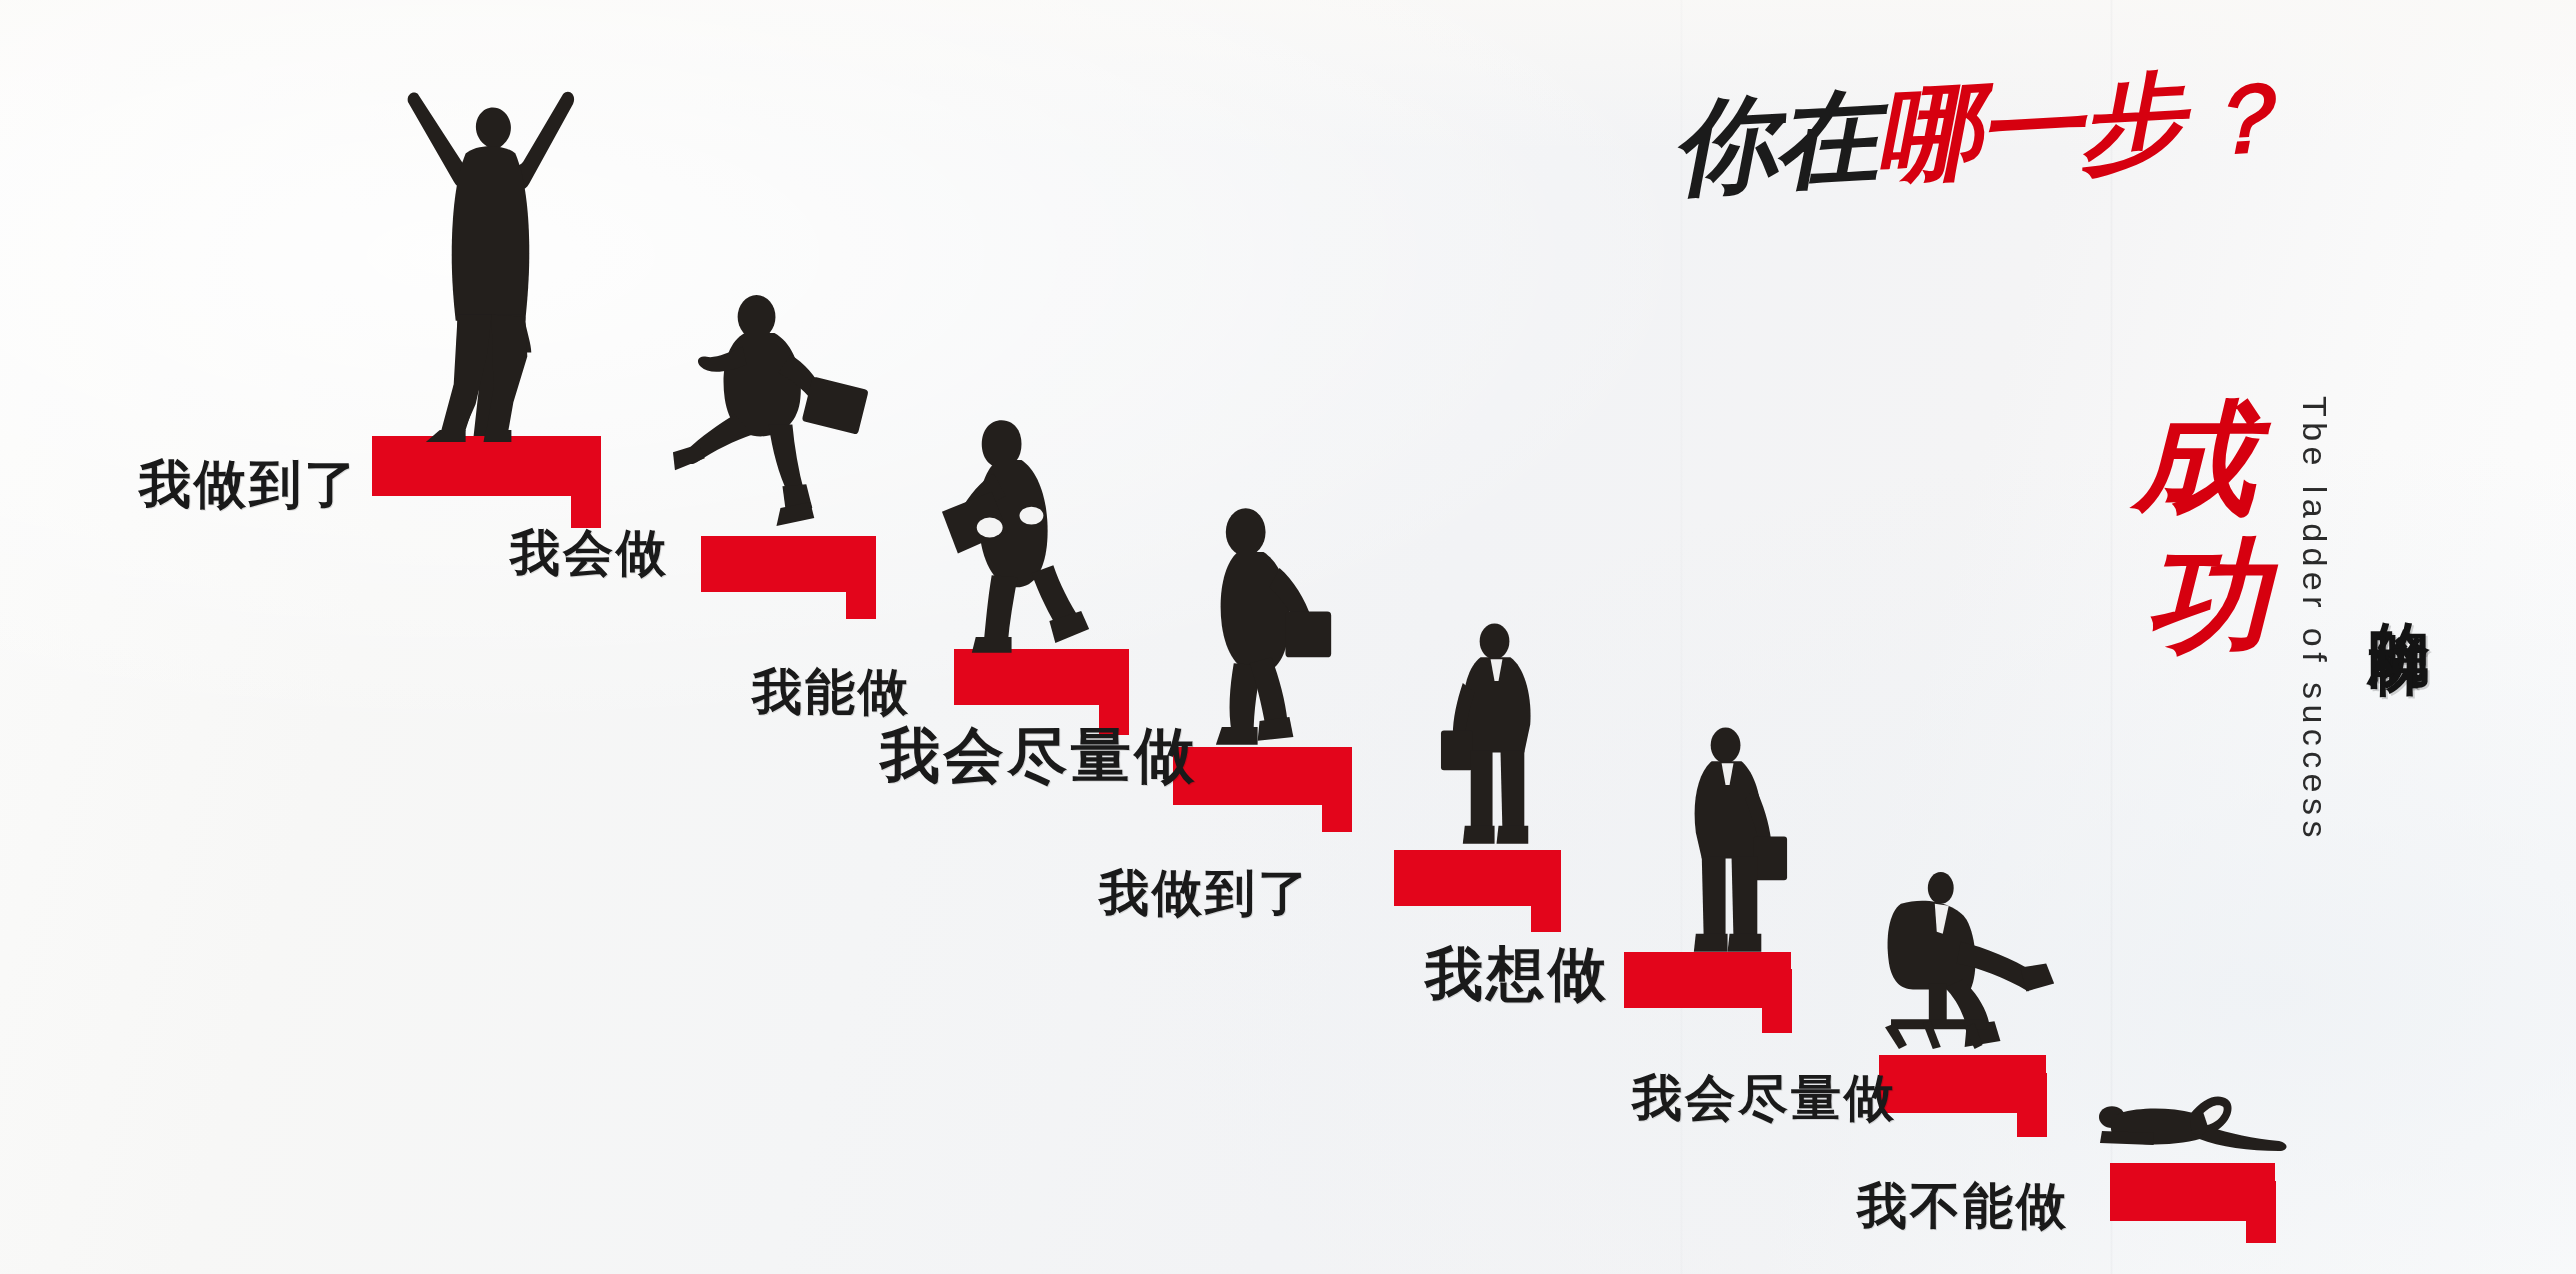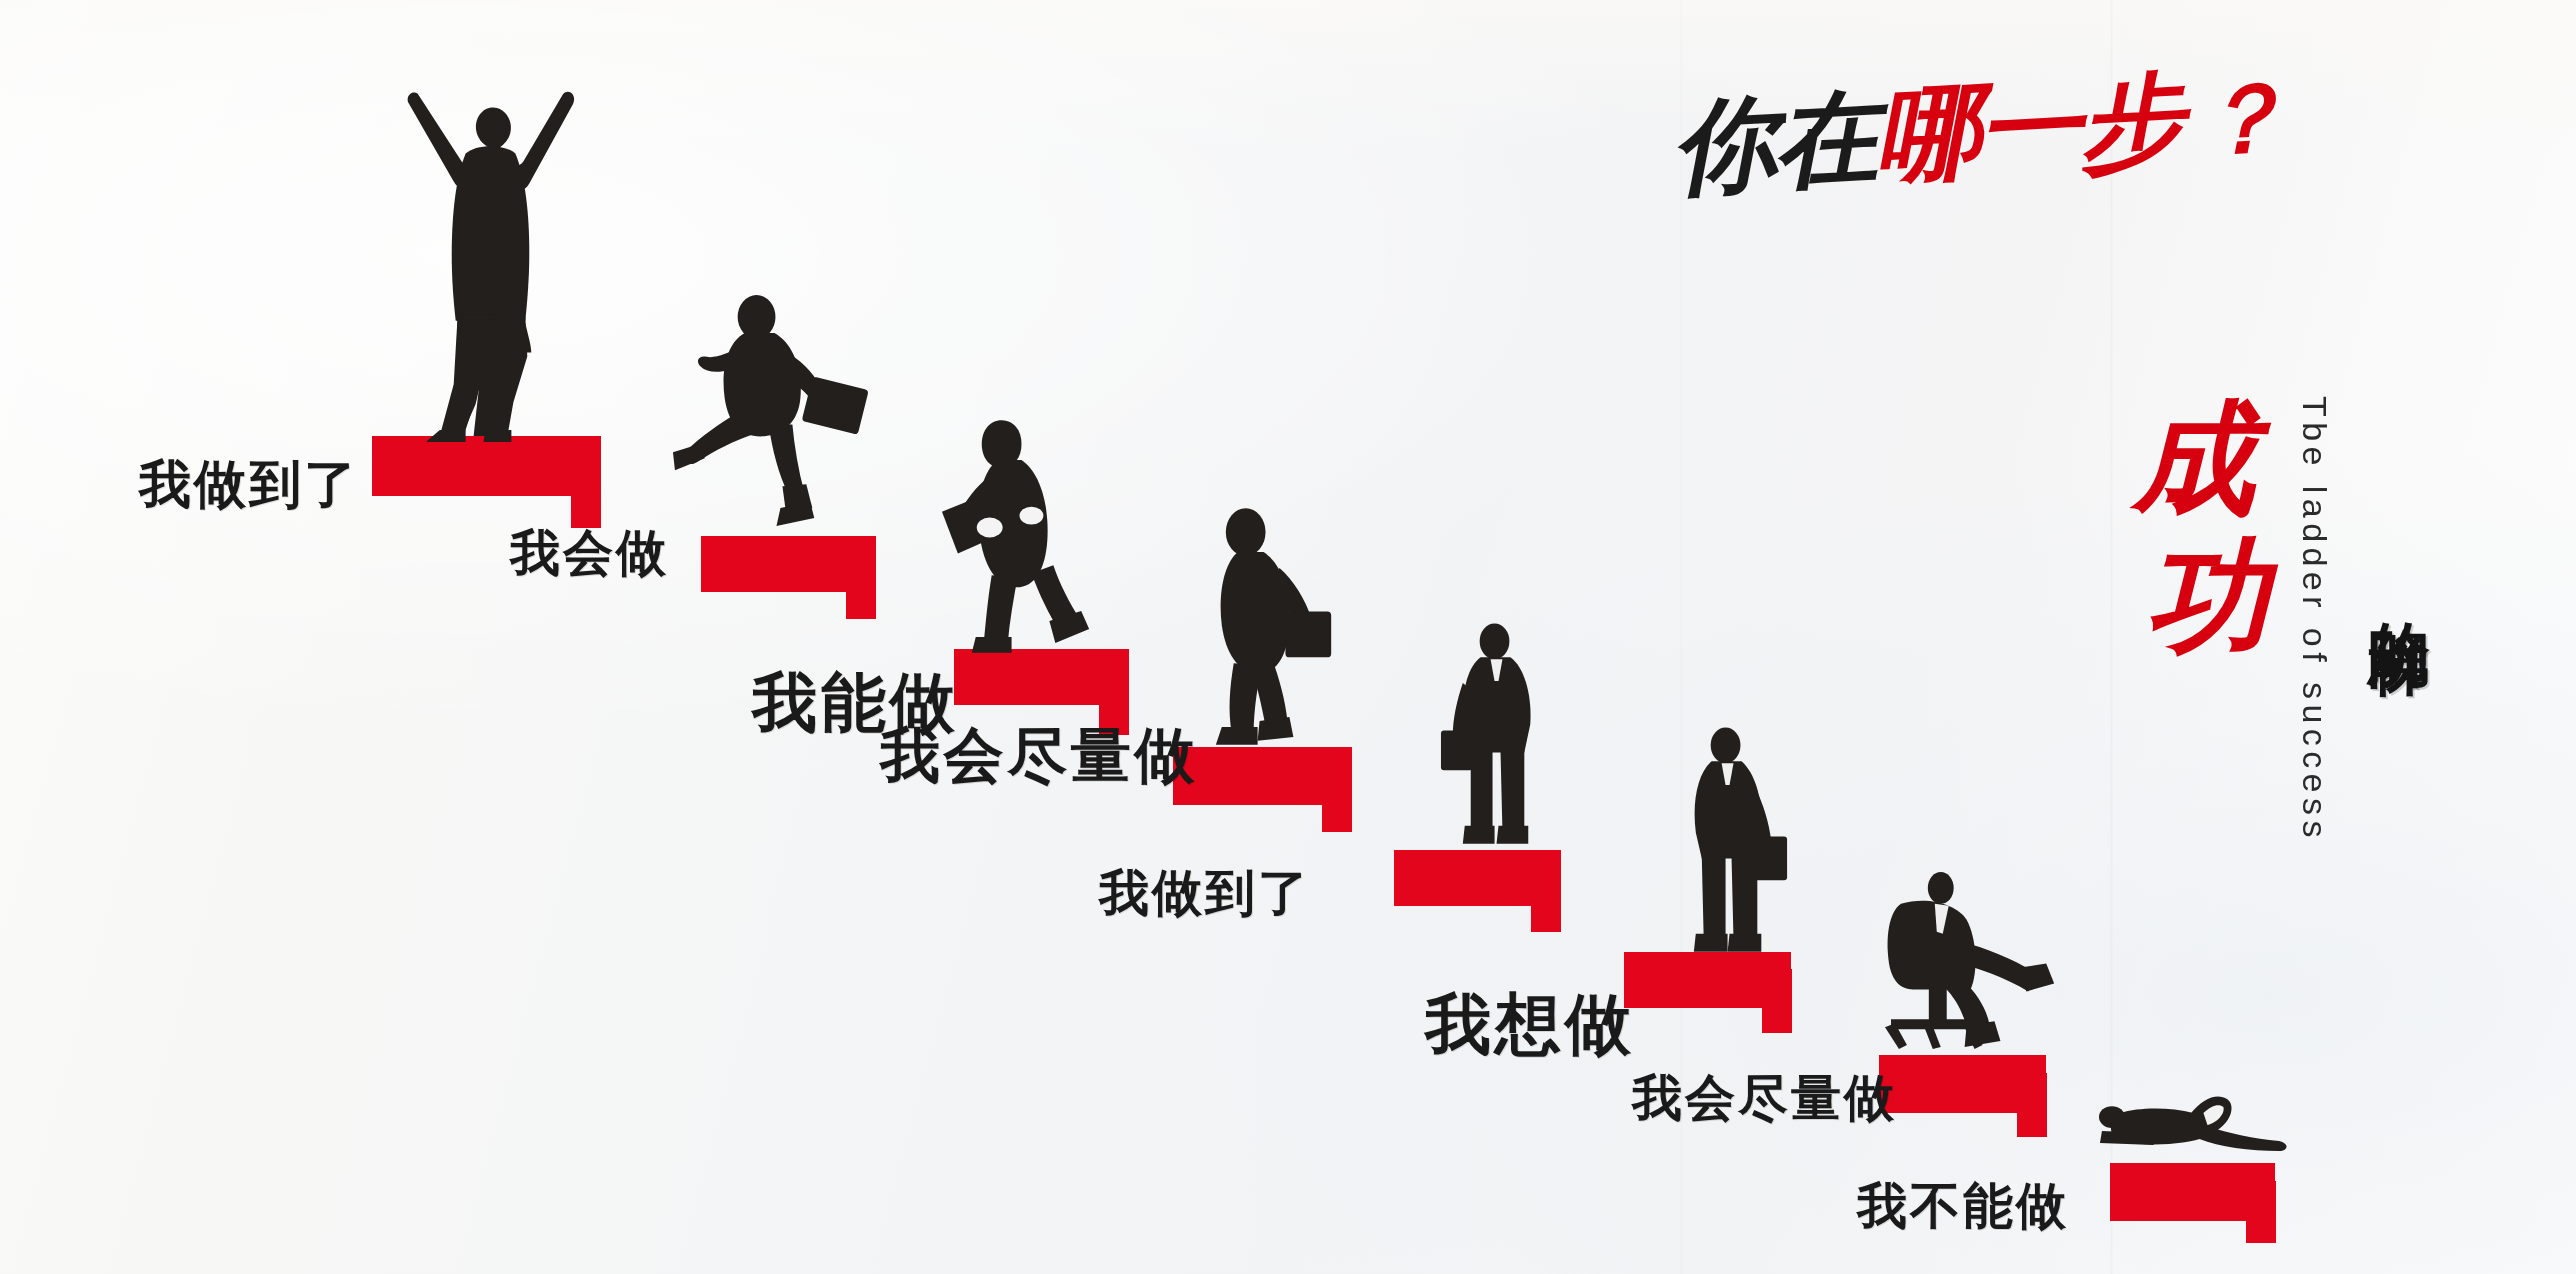--- a/index.html
+++ b/index.html
@@ -155,36 +155,36 @@
         <div class="step-label" style="left: 139px; top: 450px; font-size: 52px; color: rgb(26, 26, 26);">我做到了</div>
       </div>
       <div class="step" style="left: 0px; top: 0px;">
         <div class="slab" style="left: 701px; top: 536px; width: 175px; height: 56px; background: rgb(227, 5, 27);"></div>
         <div class="riser" style="left: 846px; top: 553px; width: 30px; height: 66px; background: rgb(227, 5, 27);"></div>
         <div class="step-label" style="left: 510px; top: 520px; font-size: 50px; color: rgb(26, 26, 26);">我会做</div>
       </div>
       <div class="step" style="left: 0px; top: 0px;">
         <div class="slab" style="left: 954px; top: 649px; width: 175px; height: 56px; background: rgb(227, 5, 27);"></div>
         <div class="riser" style="left: 1099px; top: 669px; width: 30px; height: 66px; background: rgb(227, 5, 27);"></div>
-        <div class="step-label" style="left: 752px; top: 659px; font-size: 65px; color: rgb(26, 26, 26);">我能做</div>
+        <div class="step-label" style="left: 752px; top: 659px; font-size: 50px; color: rgb(26, 26, 26);">我能做</div>
       </div>
       <div class="step" style="left: 0px; top: 0px;">
         <div class="slab" style="left: 1173px; top: 747px; width: 179px; height: 58px; background: rgb(227, 5, 27);"></div>
         <div class="riser" style="left: 1322px; top: 766px; width: 30px; height: 66px; background: rgb(227, 5, 27);"></div>
         <div class="step-label" style="left: 880px; top: 716px; font-size: 60px; color: rgb(26, 26, 26);">我会尽量做</div>
       </div>
       <div class="step" style="left: 0px; top: 0px;">
         <div class="slab" style="left: 1394px; top: 850px; width: 167px; height: 56px; background: rgb(227, 5, 27);"></div>
         <div class="riser" style="left: 1531px; top: 868px; width: 30px; height: 64px; background: rgb(227, 5, 27);"></div>
         <div class="step-label" style="left: 1099px; top: 860px; font-size: 50px; color: rgb(26, 26, 26);">我做到了</div>
       </div>
       <div class="step" style="left: 0px; top: 0px;">
         <div class="slab" style="left: 1624px; top: 952px; width: 167px; height: 56px; background: rgb(227, 5, 27);"></div>
         <div class="riser" style="left: 1762px; top: 969px; width: 30px; height: 64px; background: rgb(227, 5, 27);"></div>
-        <div class="step-label" style="left: 1425px; top: 980px; font-size: 66px; color: rgb(26, 26, 26);">我想做</div>
+        <div class="step-label" style="left: 1425px; top: 936px; font-size: 58px; color: rgb(26, 26, 26);">我想做</div>
       </div>
       <div class="step" style="left: 0px; top: 0px;">
         <div class="slab" style="left: 1879px; top: 1055px; width: 167px; height: 58px; background: rgb(227, 5, 27);"></div>
         <div class="riser" style="left: 2017px; top: 1073px; width: 30px; height: 64px; background: rgb(227, 5, 27);"></div>
         <div class="step-label" style="left: 1632px; top: 1065px; font-size: 50px; color: rgb(26, 26, 26);">我会尽量做</div>
       </div>
       <div class="step" style="left: 0px; top: 0px;">
         <div class="slab" style="left: 2110px; top: 1163px; width: 165px; height: 58px; background: rgb(227, 5, 27);"></div>
         <div class="riser" style="left: 2246px; top: 1181px; width: 30px; height: 62px; background: rgb(227, 5, 27);"></div>
         <div class="step-label" style="left: 1857px; top: 1173px; font-size: 50px; color: rgb(26, 26, 26);">我不能做</div>

